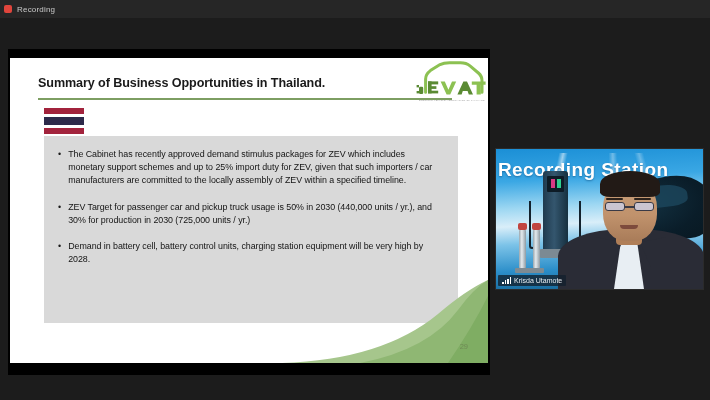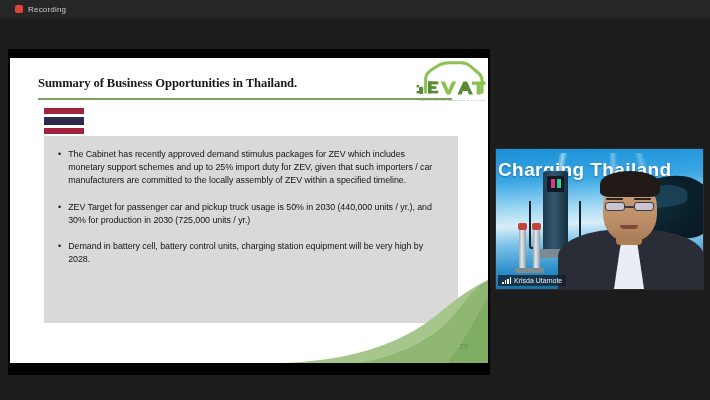--- a/index.html
+++ b/index.html
@@ -7,21 +7,21 @@
   body {
     background:#1c1c1c;
     font-family:"Liberation Sans", sans-serif;
     position:relative;
   }
 
   
   #rec-bar {
     position:absolute; left:0; top:0; width:710px; height:18px;
     background:#262626;
-    display:flex; align-items:center; gap:5px; padding-left:15px;
+    display:flex; align-items:center; gap:5px; padding-left:4px;
   }
   #rec-dot {
     width:8px; height:8px; border-radius:2px;
     background:#e0453c; flex:0 0 auto;
   }
   #rec-label {
     color:#c8c8c8; font-size:8px; letter-spacing:.2px;
   }
 
   
@@ -37,21 +37,20 @@
   #slide {
     position:absolute; left:10px; top:40px; width:478px; height:305px;
     background:#ffffff; overflow:hidden;
   }
 
   
   #slide-title {
     position:absolute; left:28px; top:18px;
     font-size:12.6px; font-weight:bold; color:#1a1a1a;
     letter-spacing:-.1px;
-    font-family:Liberation Serif, serif;
   }
   #title-rule {
     position:absolute; left:28px; top:40px; width:414px; height:1.5px;
     background:#7d9e62;
   }
 
   
   #evat-logo {
     position:absolute; left:406px; top:3px; width:72px; height:42px;
   }
@@ -290,21 +289,21 @@
       <path d="M30 83 Q130 80 186 34 Q214 10 236 0 L236 83 Z" fill="#a6c68c"></path>
       <path d="M108 83 Q176 70 206 30 Q222 8 236 0 L236 83 Z" fill="#8fb773"></path>
       <path d="M196 83 Q220 48 236 16 L236 83 Z" fill="#7fad63"></path>
     </svg>
     <div id="page-num">29</div>
   </div>
 
   <div id="video-tile">
     <div id="vid-bg-sky"></div>
     <div id="vid-bg-streaks"></div>
-    <div id="vid-heading">Charging Thailand</div>
+    <div id="vid-heading">Recording Station</div>
 
     <div id="car-dark"></div>
 
     <div id="charger">
       <div id="charger-body">
           <div id="charger-screen"></div>
         </div>
       <div id="charger-base"></div>
       <div class="cable" id="cable-l"></div>
       <div class="cable" id="cable-r"></div>

